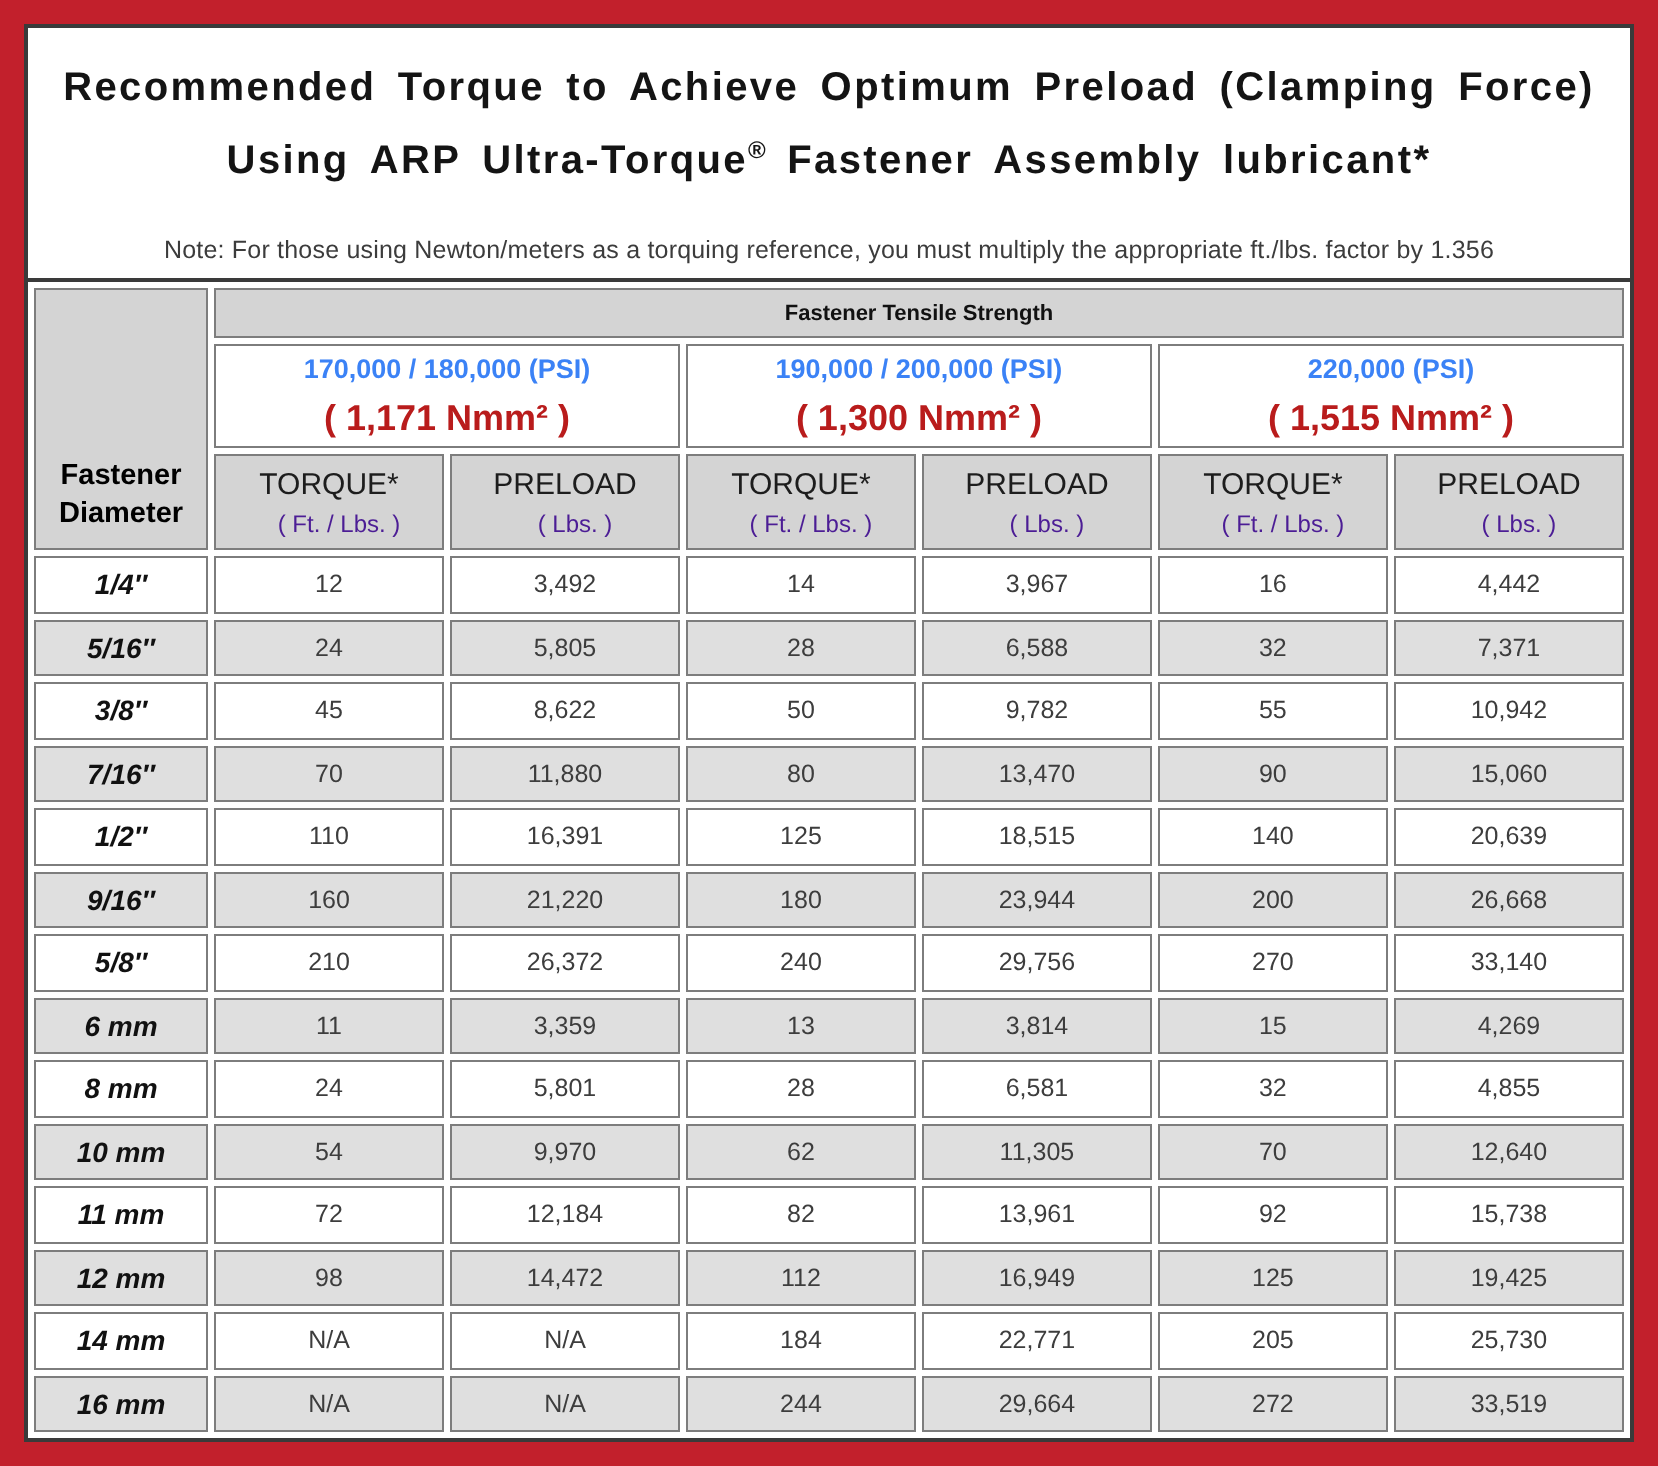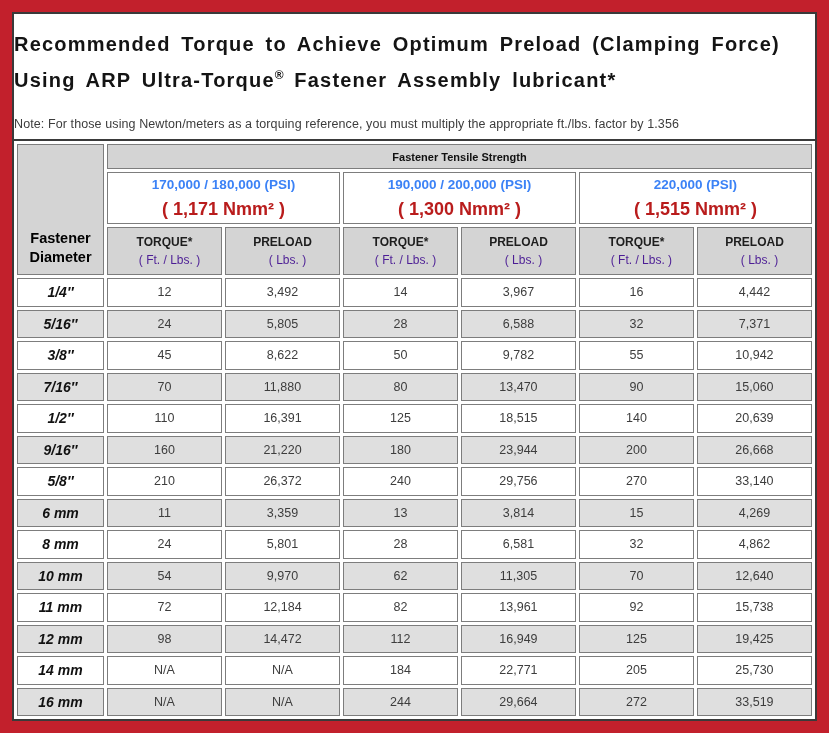--- a/index.html
+++ b/index.html
@@ -7,34 +7,34 @@
     --dark:#3a3a3a;
     --hdr-gray:#D4D4D4;
     --stripe:#DFDFDF;
     --cellborder:#7d7d7d;
   }
   *{box-sizing:border-box;}
   html,body{margin:0;padding:0;}
   body{width:829px;height:733px;font-family:"Liberation Sans",sans-serif;}
   .frame{width:829px;height:733px;background:var(--red);padding:12px;}
   .panel{width:100%;height:100%;background:#ffffff;border:2px solid var(--dark);display:flex;flex-direction:column;}
-  .title-block{height:125px;padding-top:15px;text-align:left;flex:0 0 auto;}
+  .title-block{height:125px;padding-top:15px;text-align:center;flex:0 0 auto;}
   .title-line{font-weight:bold;font-size:20px;letter-spacing:1.2px;word-spacing:4px;color:#141414;line-height:31px;}
   .title-line sup{font-size:12px;letter-spacing:0;}
   .note{margin-top:21px;font-size:12.5px;color:#3c3c3c;letter-spacing:0.1px;}
   .table-wrap{flex:1 1 auto;border-top:2px solid var(--dark);overflow:hidden;}
   table{width:100%;height:100%;border-collapse:separate;border-spacing:3px;table-layout:fixed;background:#ffffff;}
   th,td{border:1px solid var(--cellborder);text-align:center;vertical-align:middle;padding:0;}
   .corner{background:var(--hdr-gray);vertical-align:bottom;padding-bottom:6px;font-size:14.5px;font-weight:bold;color:#000000;line-height:1.35;}
   .top-head{background:var(--hdr-gray);font-size:11px;font-weight:bold;color:#111;height:25px;}
   .psi-cell{background:#ffffff;height:52px;}
   .psi-line{font-weight:bold;font-size:13.5px;color:#3b82f6;}
   .nmm-line{font-size:18px;color:#b91c1c;margin-top:7px;font-weight:bold;}
   .sub-cell{background:var(--hdr-gray);height:48px;}
-  .sub-label{font-weight:bold;font-size:12px;color:#1d1d1d;}
+  .sub-label{font-weight:normal;font-size:15px;color:#1d1d1d;}
   .sub-unit{font-size:12px;color:#4c1d95;margin-top:4px;font-weight:normal;padding-left:10px;}
   tbody th.dia{font-weight:bold;font-size:14px;color:#111;background:#ffffff;font-style:italic;}
   tbody td{font-size:12.5px;color:#3d3d3d;background:#ffffff;}
   tbody tr.stripe th.dia, tbody tr.stripe td{background:var(--stripe);}
 </style>
 </head>
 <body>
 
 <div class="frame">
   <div class="panel">
@@ -175,21 +175,21 @@
               <td>15</td>
               <td>4,269</td>
             </tr>
             <tr>
               <th class="dia">8 mm</th>
               <td>24</td>
               <td>5,801</td>
               <td>28</td>
               <td>6,581</td>
               <td>32</td>
-              <td>4,862</td>
+              <td>4,855</td>
             </tr>
             <tr class="stripe">
               <th class="dia">10 mm</th>
               <td>54</td>
               <td>9,970</td>
               <td>62</td>
               <td>11,305</td>
               <td>70</td>
               <td>12,640</td>
             </tr>

